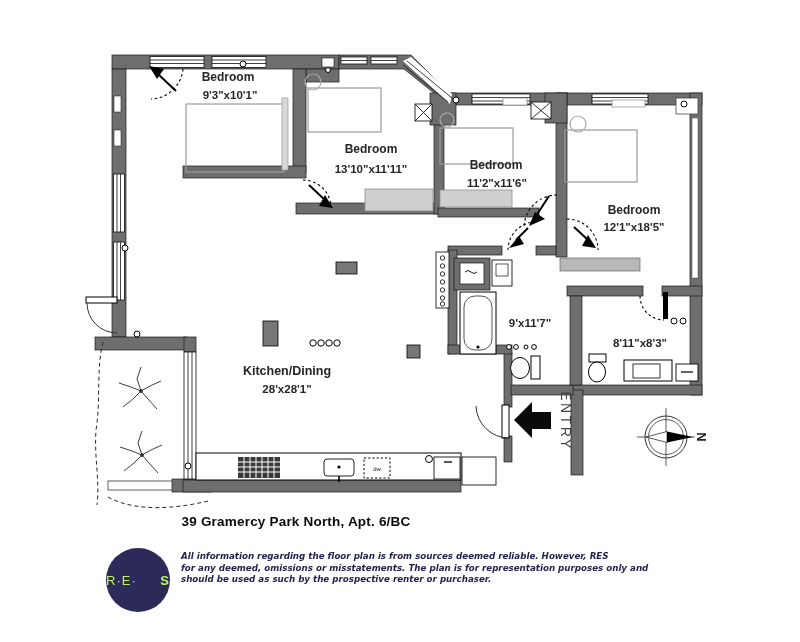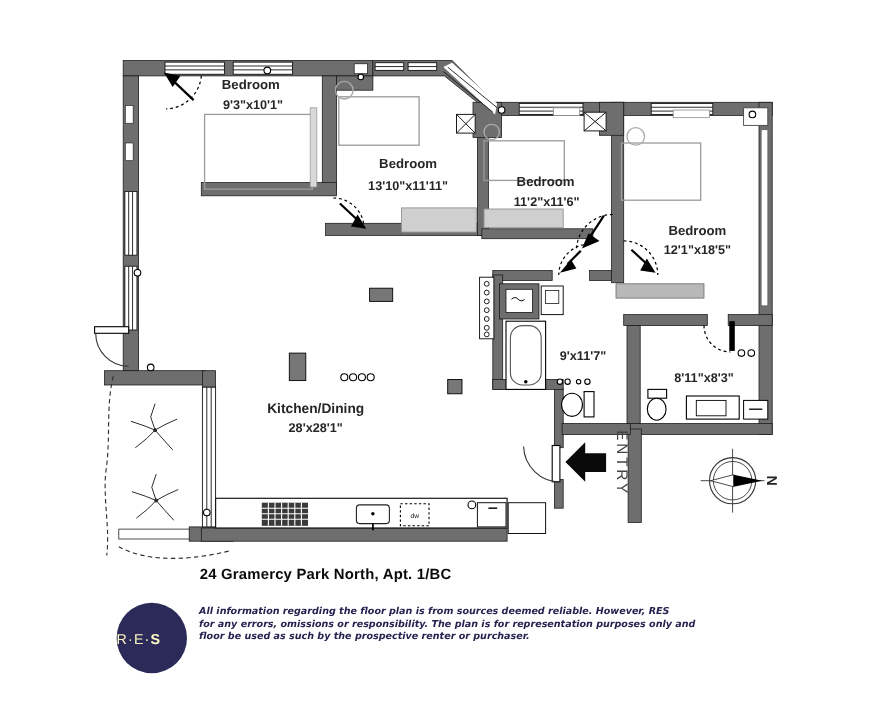--- a/index.html
+++ b/index.html
@@ -2,21 +2,21 @@
 <html><head>
 <meta charset="utf-8">
 <style>
   html,body{margin:0;padding:0;background:#fff;}
   .stage{position:relative;width:800px;height:642px;background:#fff;overflow:hidden;
          font-family:"Liberation Sans",sans-serif;}
   .stage svg{position:absolute;left:0;top:0;}
   .title{position:absolute;left:96px;top:514px;width:400px;text-align:center;
          font-size:13.5px;font-weight:bold;color:#0a0a0a;letter-spacing:.2px;}
   .logo{position:absolute;left:106px;top:548px;width:64px;height:64px;border-radius:50%;
-        display:flex;align-items:center;justify-content:flex-start;color:#fef9c3;
+        display:flex;align-items:center;justify-content:space-between;color:#bef264;
         font-size:13px;letter-spacing:1px;}
   .logo .lt{font-weight:300;}
   .logo .lb{font-weight:700;}
   .disclaimer{position:absolute;left:181px;top:551px;width:367px;
         font-family:"DejaVu Sans",sans-serif;font-style:italic;font-weight:600;
         font-size:8.7px;line-height:11.6px;color:#24224f;}
   .disclaimer .line{white-space:nowrap;}
   .disclaimer .j{text-align:justify;}
   .disclaimer .j::after{content:"";display:inline-block;width:100%;}
   .rlabel{font-family:"Liberation Sans",sans-serif;font-weight:bold;fill:#262626;}
@@ -310,26 +310,26 @@
     <text class="rlabel" x="497" y="187" font-size="11.5">11'2"x11'6"</text>
     <text class="rlabel" x="634" y="214" font-size="12">Bedroom</text>
     <text class="rlabel" x="634" y="231" font-size="11.5">12'1"x18'5"</text>
     <text class="rlabel" x="530" y="327" font-size="11.5">9'x11'7"</text>
     <text class="rlabel" x="640" y="347" font-size="11.5">8'11"x8'3"</text>
     <text class="rlabel" x="287" y="375" font-size="12.5">Kitchen/Dining</text>
     <text class="rlabel" x="287" y="393" font-size="11.5">28'x28'1"</text>
   </g>
 </svg>
 
-  <div class="title">24 Gramercy Park North, Apt. 1/BC</div>
+  <div class="title">39 Gramercy Park North, Apt. 6/BC</div>
 
   <div class="logo" style="background:#2b2a58;">
     <span class="lt">R·E·</span>
       <span class="lb">S</span>
   </div>
 
   <div class="disclaimer">
     <div class="line j">All information regarding the floor plan is from sources deemed reliable. However, RES</div>
-    <div class="line j">for any errors, omissions or responsibility. The plan is for representation purposes only and</div>
-    <div class="line">floor be used as such by the prospective renter or purchaser.</div>
+    <div class="line j">for any deemed, omissions or misstatements. The plan is for representation purposes only and</div>
+    <div class="line">should be used as such by the prospective renter or purchaser.</div>
   </div>
 
 </div>
 
 </body></html>

